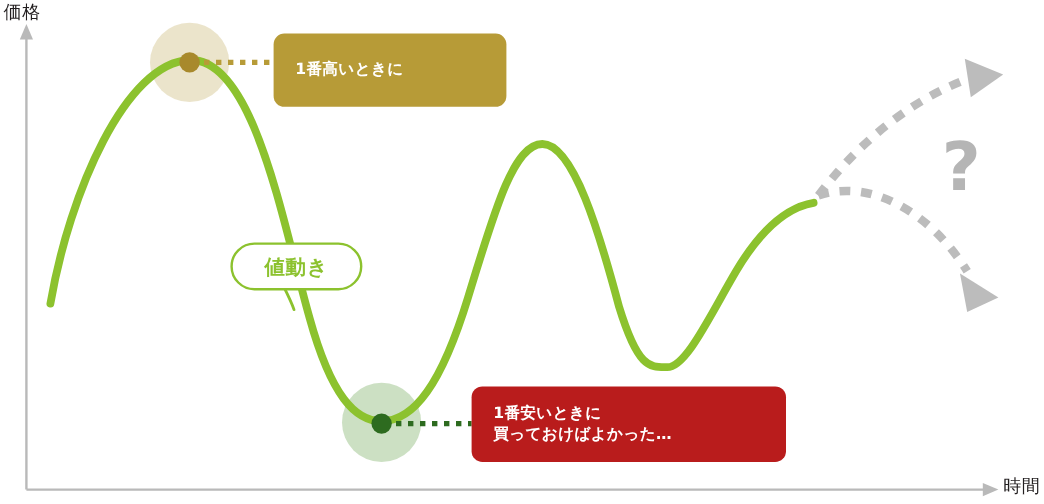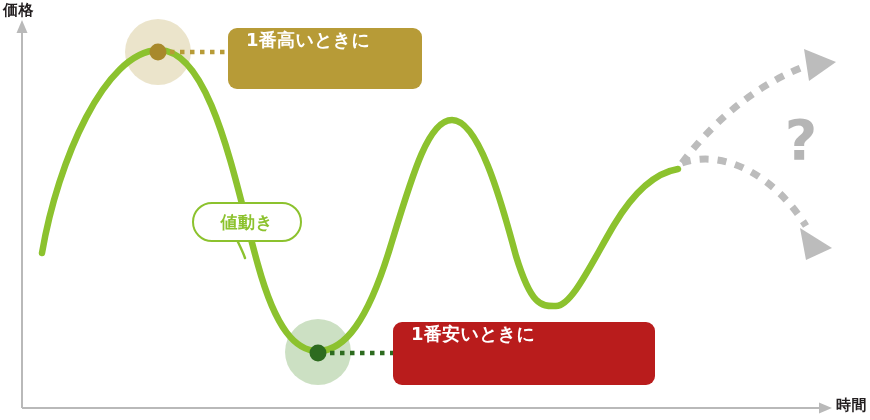--- a/index.html
+++ b/index.html
@@ -22,37 +22,38 @@
     left: 0;
     top: 0;
     width: 870px;
     height: 420px;
   }
 
   .axis-label {
     position: absolute;
     font-family: "DejaVu Sans", "Liberation Sans", sans-serif;
     font-size: 15px;
-    font-weight: 700;
+    font-weight: 400;
     color: #231f20;
     letter-spacing: 0.5px;
     white-space: nowrap;
   }
   #axis-label-y { left: 3px; top: 1px; }
   #axis-label-x { left: 836px; top: 396px; }
 
   .callout {
     position: absolute;
     border-radius: 9px;
     box-sizing: border-box;
     display: flex;
     flex-direction: column;
+    justify-content: center;
     padding: 0 18px;
     font-family: "DejaVu Sans", "Liberation Sans", sans-serif;
-    font-size: 18px;
+    font-size: 13px;
     font-weight: 700;
     color: #ffffff;
     line-height: 1.38;
     letter-spacing: 0.3px;
     white-space: nowrap;
   }
   #callout-high {
     left: 228px;
     top: 28px;
     width: 194px;
@@ -151,19 +152,20 @@
 
   <div class="axis-label" id="axis-label-y">価格</div>
   <div class="axis-label" id="axis-label-x">時間</div>
 
   <div class="callout" id="callout-high">
     <span class="line">1番高いときに</span>
   </div>
 
   <div class="callout" id="callout-low">
     <span class="line">1番安いときに</span>
+    <span class="line">買っておけばよかった…</span>
   </div>
 
   <div id="pill-nedoki">値動き</div>
 
   <div id="question-mark">?</div>
 
 </div>
 
 </body></html>

